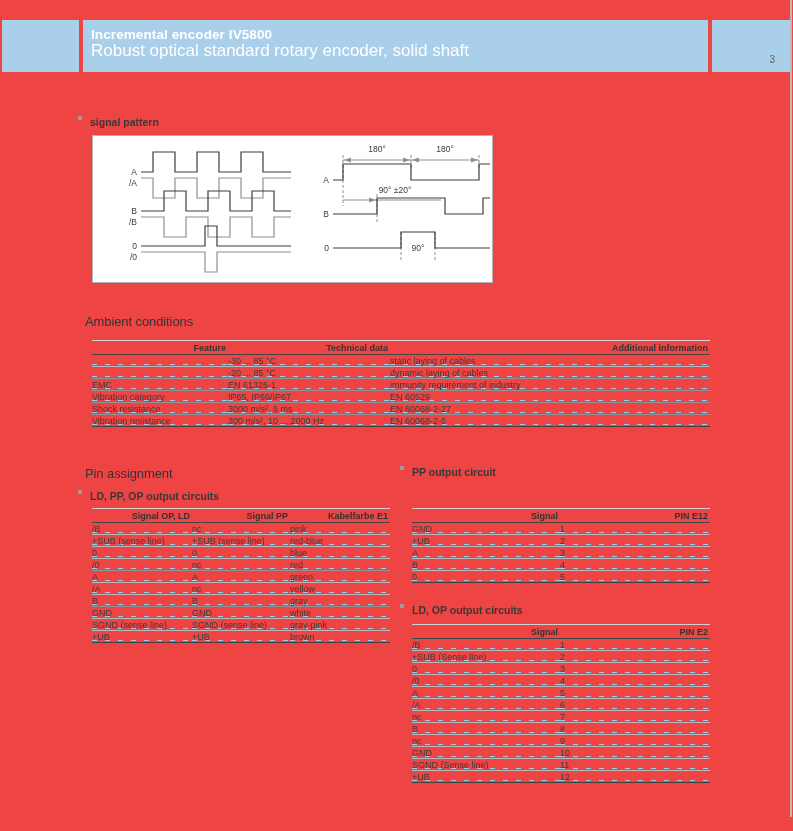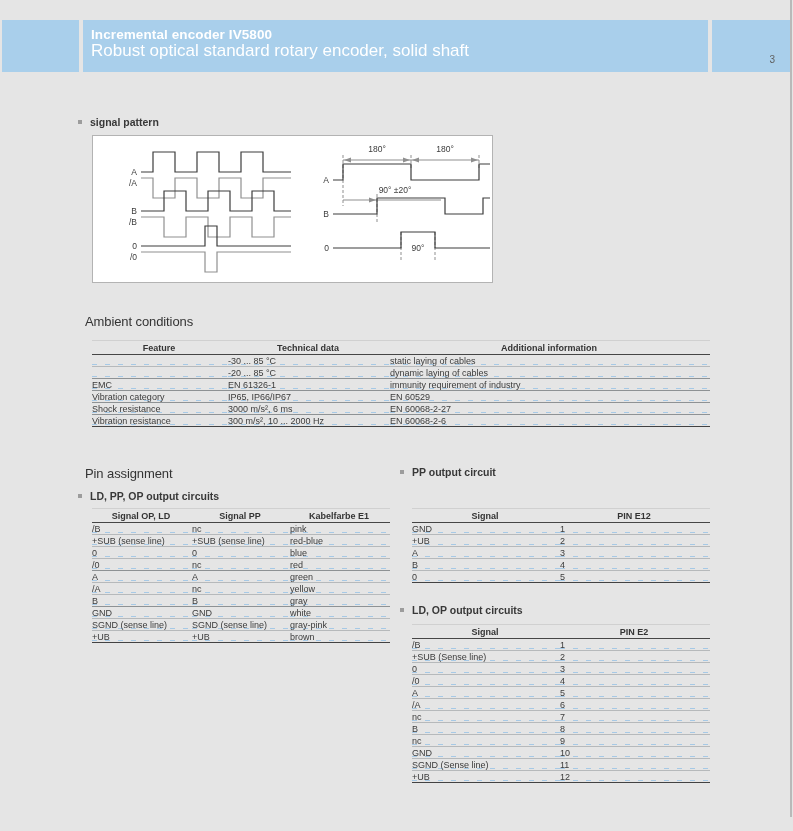--- a/index.html
+++ b/index.html
@@ -5,53 +5,53 @@
   :root{
     --banner:#a9cfeb;
     --ink:#3b3b3b;
     --line-light:#b6b9bb;
     --line-dark:#454545;
     --line-group:#8e9294;
     --dash-blue:#a6c9e6;
   }
   *{box-sizing:border-box}
   body{margin:0;background:#ffffff}
-  .page{position:relative;width:793px;height:831px;background:#e5e5e5;overflow:hidden;
+  .page{position:relative;width:793px;height:831px;background:#ef4444;overflow:hidden;
         font-family:"Liberation Sans","DejaVu Sans",sans-serif;color:var(--ink);padding-left:17px;}
 
   
   .band-left{position:absolute;left:2px;top:20px;width:77px;height:52px;background:var(--banner)}
   .band-main{position:absolute;left:83px;top:20px;width:625px;height:52px;background:var(--banner);
              color:#fff;padding:6px 0 0 8px}
   .band-title{font-size:13.5px;font-weight:bold;line-height:17px;letter-spacing:.1px}
   .band-sub{font-size:17px;line-height:16px}
   .band-page{position:absolute;left:712px;top:20px;width:78px;height:52px;background:var(--banner);
              color:#5f5f5f;font-size:10px;display:flex;align-items:flex-end;justify-content:flex-end;
              padding:0 15px 7px 0}
   .page-edge{position:absolute;left:790px;top:0;width:2px;height:817px;background:#b9b9b9}
 
   
   .h1{position:absolute;font-size:13px;font-weight:normal;color:#343434;letter-spacing:-.1px}
-  .subhead{position:absolute;display:flex;align-items:center;font-weight:bold;font-size:10.5px;color:#383838}
+  .subhead{position:absolute;display:flex;font-weight:bold;font-size:10.5px;color:#383838}
   .subhead .bullet{width:4px;height:4px;background:#9c9c9c;margin-right:8px;flex:none}
 
   
   .figure{position:absolute;left:92px;top:135px;width:401px;height:148px;border:1px solid #b3b3b3;background:#fff}
   .figure svg{display:block}
   .wave-black{fill:none;stroke:#3d3d3d;stroke-width:1.2}
   .wave-gray{fill:none;stroke:#909090;stroke-width:1.2}
   .dim{fill:none;stroke:#8f8f8f;stroke-width:1}
   .dimdash{fill:none;stroke:#8f8f8f;stroke-width:1;stroke-dasharray:3,2}
   .arrow{fill:#8f8f8f;stroke:none}
   .svgtxt{font-family:"Liberation Sans","DejaVu Sans",sans-serif;font-size:8.5px;fill:#3b3b3b}
 
   
   .tablebox{position:absolute}
   table{border-collapse:collapse;width:100%;table-layout:fixed}
-  th{font-size:9px;font-weight:bold;text-align:center;color:#343434;line-height:10px;
+  th{font-size:9px;font-weight:bold;text-align:right;color:#343434;line-height:10px;
      border-top:1px solid #d0d0d0;border-bottom:1px solid var(--line-dark);padding:2px 2px 1px 0}
   td{font-size:9px;color:var(--ink);line-height:10px;padding:1px 2px 0 0;
      border-bottom:1px solid var(--line-light);
      background-image:repeating-linear-gradient(90deg,var(--dash-blue) 0,var(--dash-blue) 5px,transparent 5px,transparent 13px);
      background-size:100% 1px;background-repeat:no-repeat;background-position:0 calc(100% - 1px)}
   tr.group-end td{border-bottom-color:var(--line-group)}
   tr.last td{border-bottom:1px solid #424242}
 </style>
 </head>
 <body>

